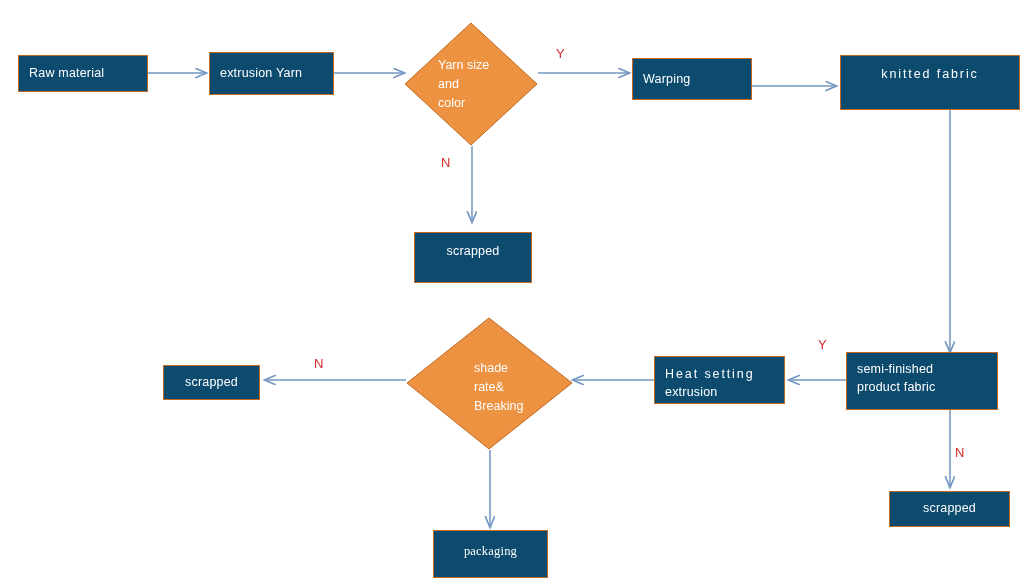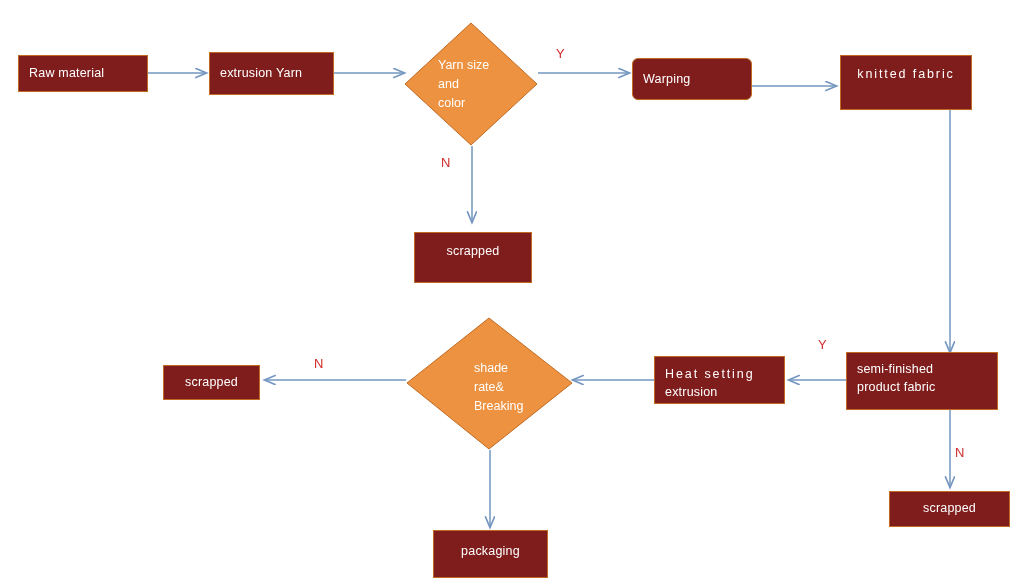--- a/index.html
+++ b/index.html
@@ -13,21 +13,21 @@
   #canvas {
     position: relative;
     width: 1024px;
     height: 584px;
     background: #ffffff;
     overflow: hidden;
   }
   .node {
     position: absolute;
     box-sizing: border-box;
-    background: #7f1d1d;
+    background: #0c4a6e;
     border: 1px solid #C06A22;
     color: #FFFFFF;
     font-size: 12.5px;
     line-height: 1.45;
     letter-spacing: 0.2px;
     white-space: pre-line;
     z-index: 3;
   }
   .node.pad {
     padding: 6px 10px;
@@ -135,25 +135,25 @@
     </svg>
     <div class="dlabel" style="left:34px; top:34px; width:92px;">Yarn size
 and
 color</div>
   </div>
 
   <div class="node top-center" style="left:414px; top:232px; width:118px; height:51px;">
     <span>scrapped</span>
   </div>
 
-  <div class="node pad left-mid" style="left:632px; top:58px; width:120px; height:42px;border-radius:6px;">
+  <div class="node pad left-mid" style="left:632px; top:58px; width:120px; height:42px;">
     <span>Warping</span>
   </div>
 
-  <div class="node top-center" style="left:840px; top:55px; width:132px; height:55px;">
+  <div class="node top-center" style="left:840px; top:55px; width:180px; height:55px;">
     <span class="wide-spaced">knitted  fabric</span>
   </div>
 
   <div class="node left-top pad" style="left:846px; top:352px; width:152px; height:58px; padding-top:7px;">
     <span>semi-finished
 product fabric</span>
   </div>
 
   <div class="node top-center" style="left:889px; top:491px; width:121px; height:36px; padding-top:7px;">
     <span>scrapped</span>
@@ -170,21 +170,21 @@
     </svg>
     <div class="dlabel" style="left:56px; top:42px; width:100px;margin-left:12px;">shade
 rate&amp;
 Breaking</div>
   </div>
 
   <div class="node center-both" style="left:163px; top:365px; width:97px; height:35px;">
     <span>scrapped</span>
   </div>
 
-  <div class="node top-center" style="left:433px; top:530px; width:115px; height:48px; padding-top:11px;">
+  <div class="node top-center" style="left:433px; top:530px; width:115px; height:48px; padding-top:11px;font-family:Liberation Serif, serif;">
     <span>packaging</span>
   </div>
 
   <div class="yn" style="left:556px; top:46px;">Y</div>
   <div class="yn" style="left:441px; top:155px;">N</div>
   <div class="yn" style="left:818px; top:337px;">Y</div>
   <div class="yn" style="left:955px; top:445px;">N</div>
   <div class="yn" style="left:314px; top:356px;">N</div>
 
 </div>

